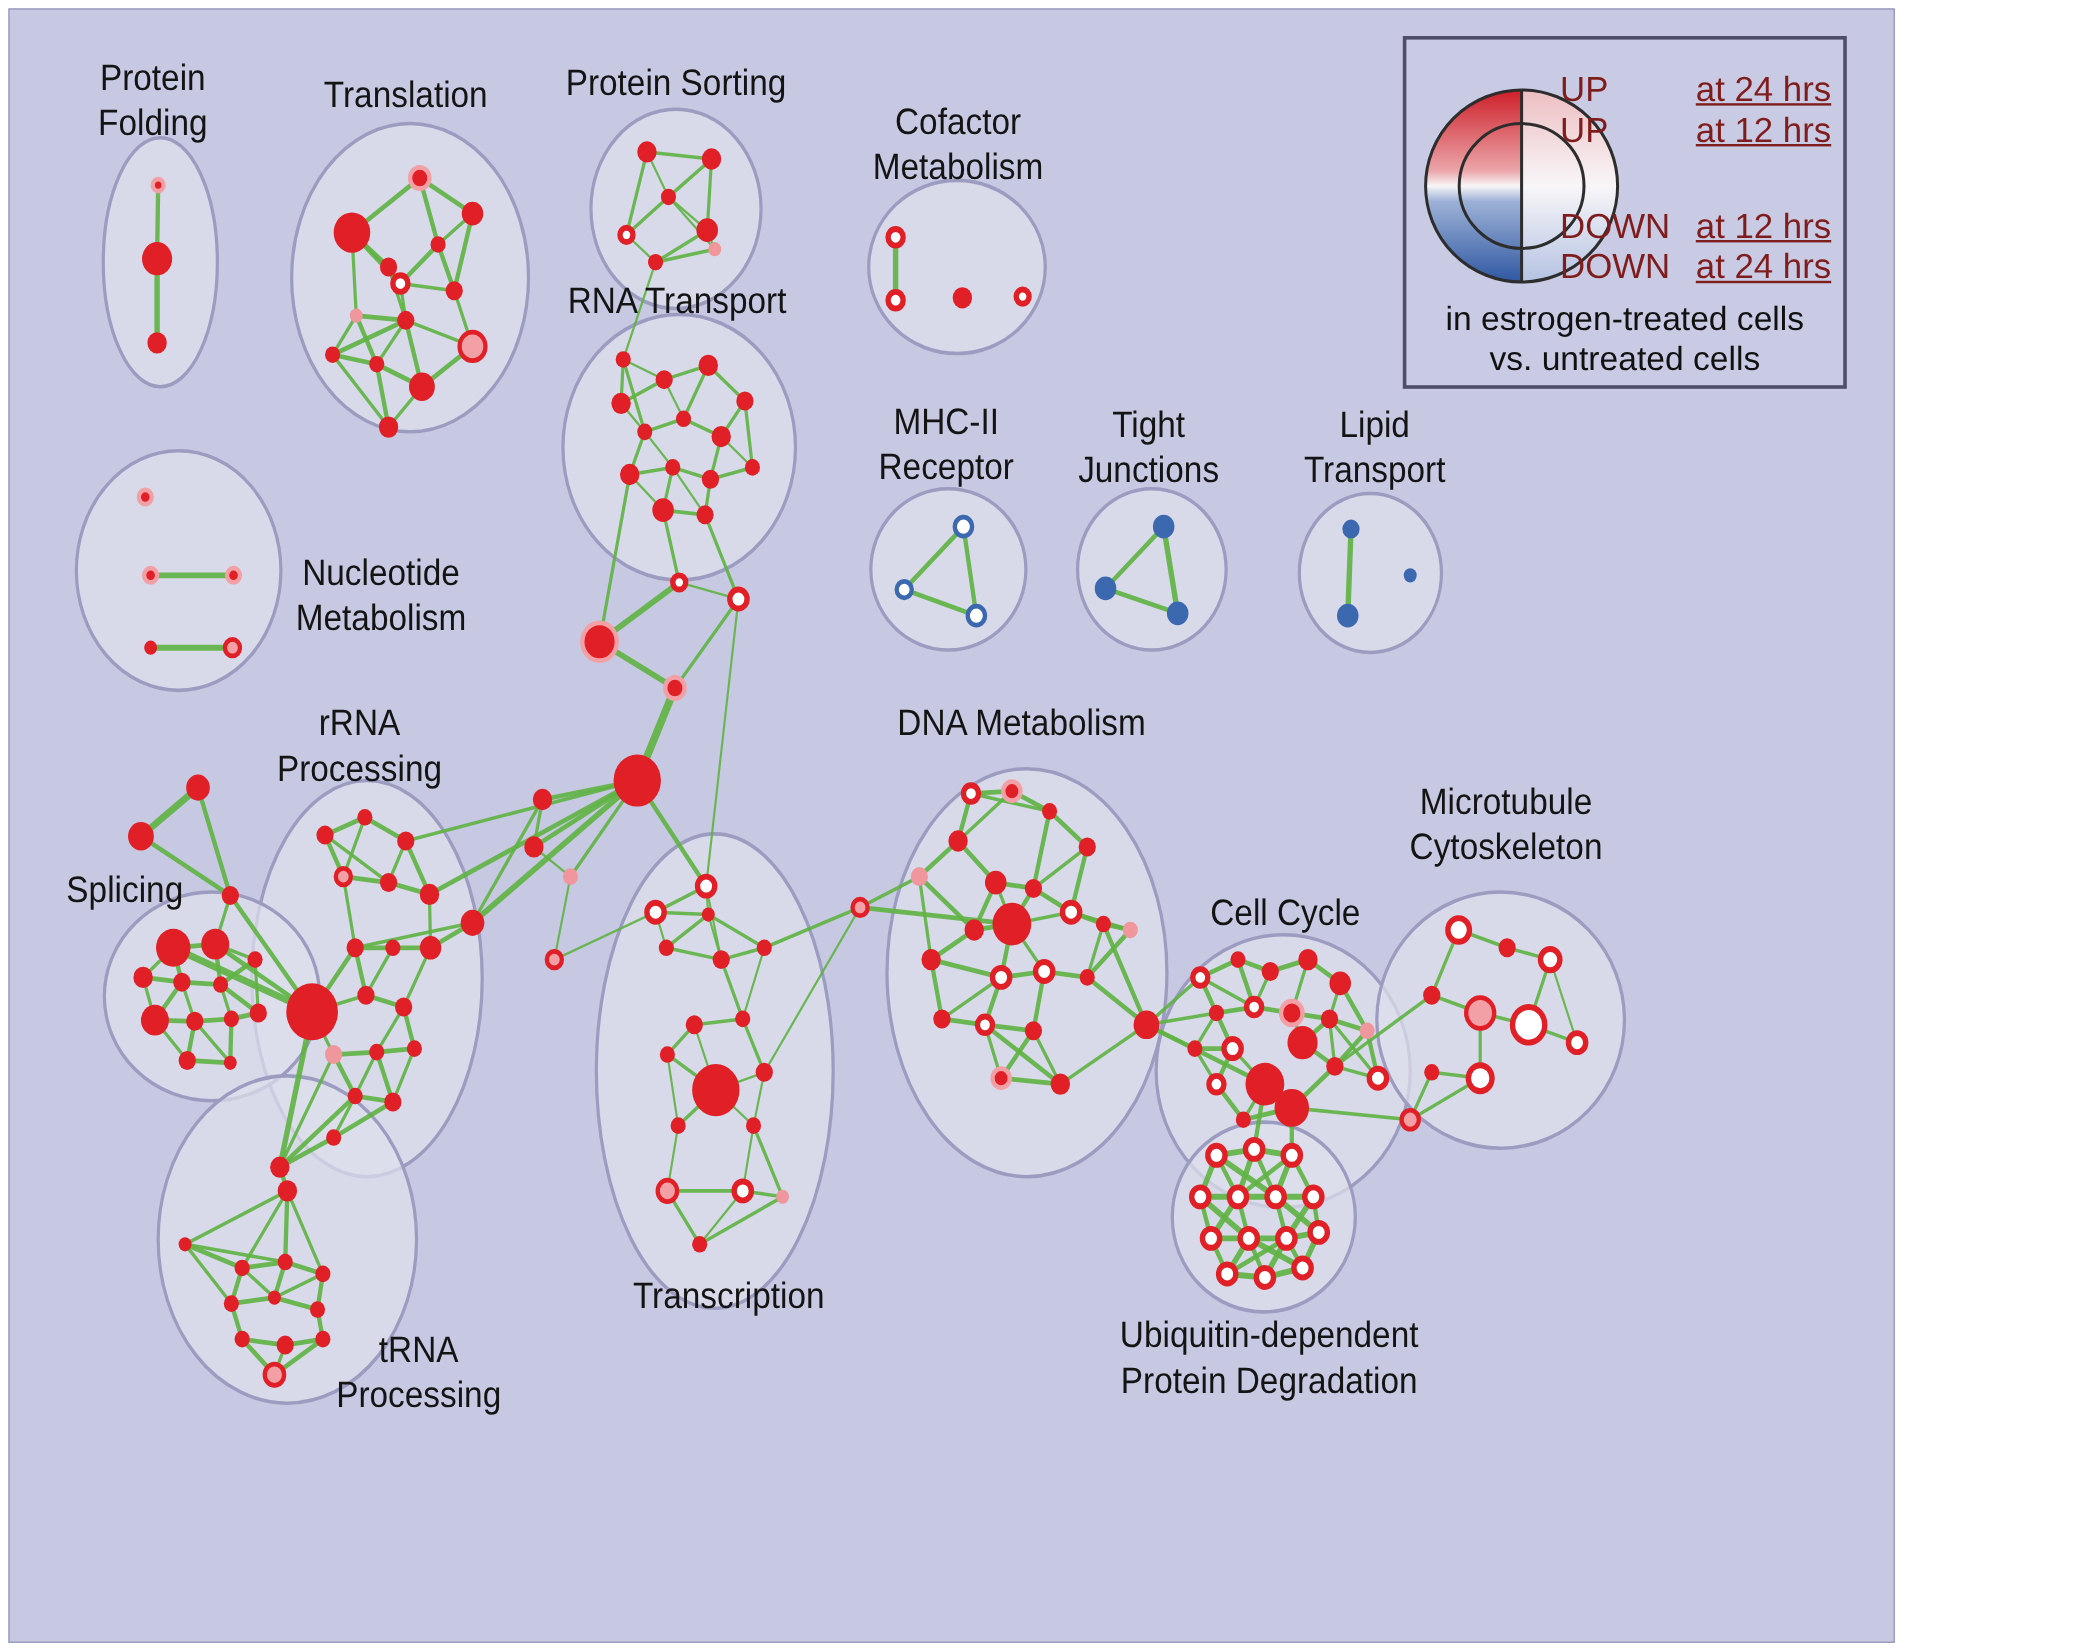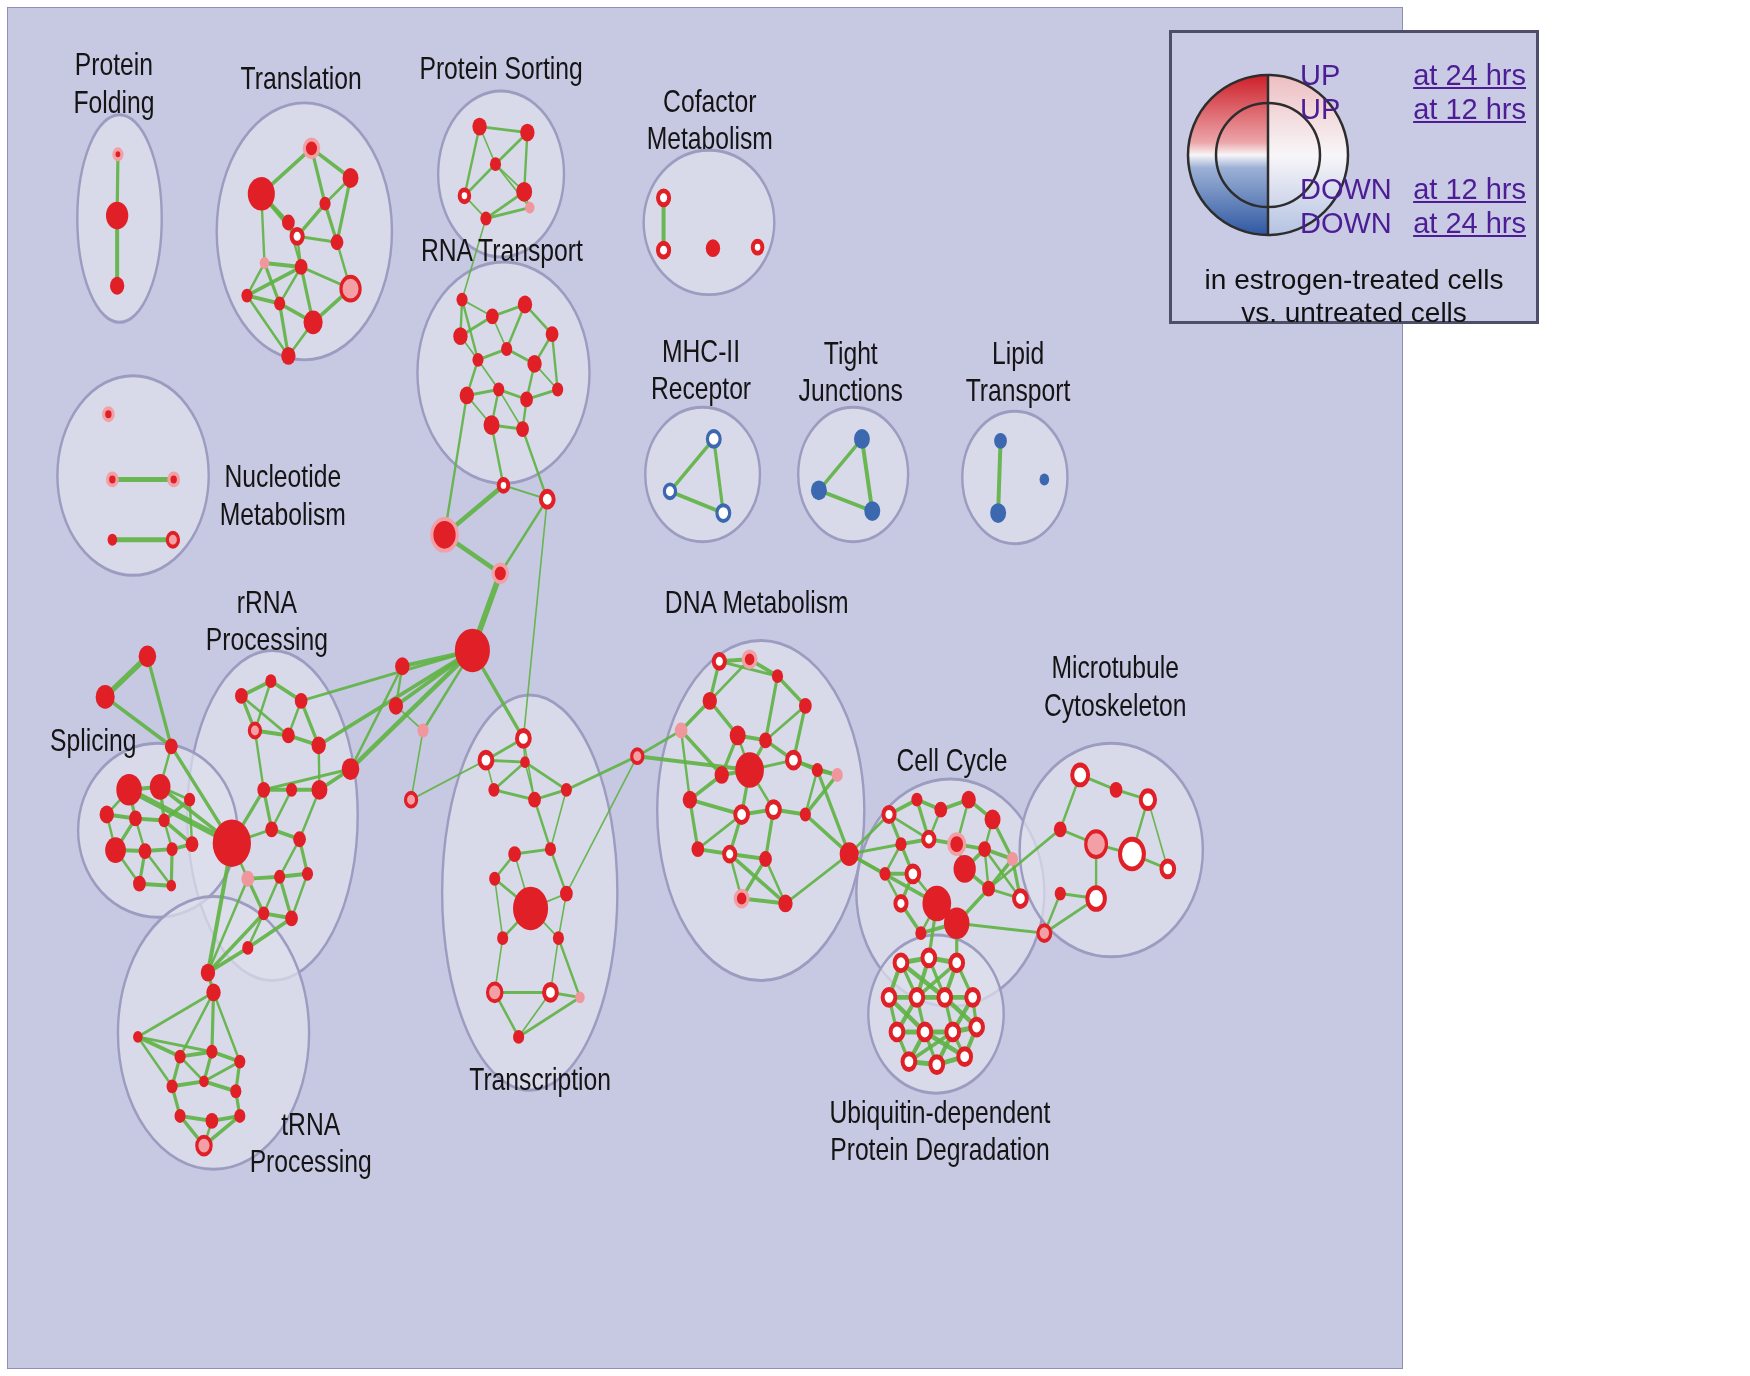--- a/index.html
+++ b/index.html
@@ -1,28 +1,28 @@
 <!DOCTYPE html>
 <html><head>
 <meta charset="utf-8">
 <style>
   html,body{margin:0;padding:0;background:#ffffff;font-family:"Liberation Sans",sans-serif;}
   .stage{position:relative;width:1750px;height:1376px;background:#ffffff;overflow:hidden;}
-  .inner{position:absolute;left:7px;top:7px;width:1396px;height:1362px;background:#c7c8e2;
+  .inner{position:absolute;left:7px;top:7px;width:1572px;height:1362px;background:#c7c8e2;
          border:1px solid #8f8fb5;box-sizing:border-box;}
   #network{position:absolute;left:0;top:0;width:100%;height:100%;}
   svg text{font-family:"Liberation Sans",sans-serif;}
   .legend{position:absolute;left:1161px;top:22px;width:370px;height:294px;
           border:3px solid #4e4e68;background:#c9cae3;box-sizing:border-box;}
   .glyph{position:absolute;left:4px;top:14px;}
   .lrow{position:absolute;left:128px;width:226px;display:flex;justify-content:space-between;
-        font-size:29px;color:#4c1d95;line-height:33px;}
+        font-size:29px;color:#7f1d1d;line-height:33px;}
   .lrow .t{white-space:nowrap;text-decoration:underline;}
   .r0{top:26px}.r1{top:60px}.r2{top:140px}.r3{top:174px}
-  .caption{position:absolute;top:230px;left:0;right:0;text-align:center;font-size:28px;
+  .caption{position:absolute;top:216px;left:0;right:0;text-align:center;font-size:28px;
            color:#111;white-space:pre-line;line-height:33px;}
 </style>
 </head>
 <body>
 
 <div class="stage">
   <div class="inner">
 
     <svg id="network" viewBox="0 0 1750 1376" preserveAspectRatio="none">
         <ellipse cx="140" cy="213" rx="53" ry="105" fill="rgba(223,223,236,0.72)" stroke="#9b9cc0" stroke-width="3"></ellipse>

